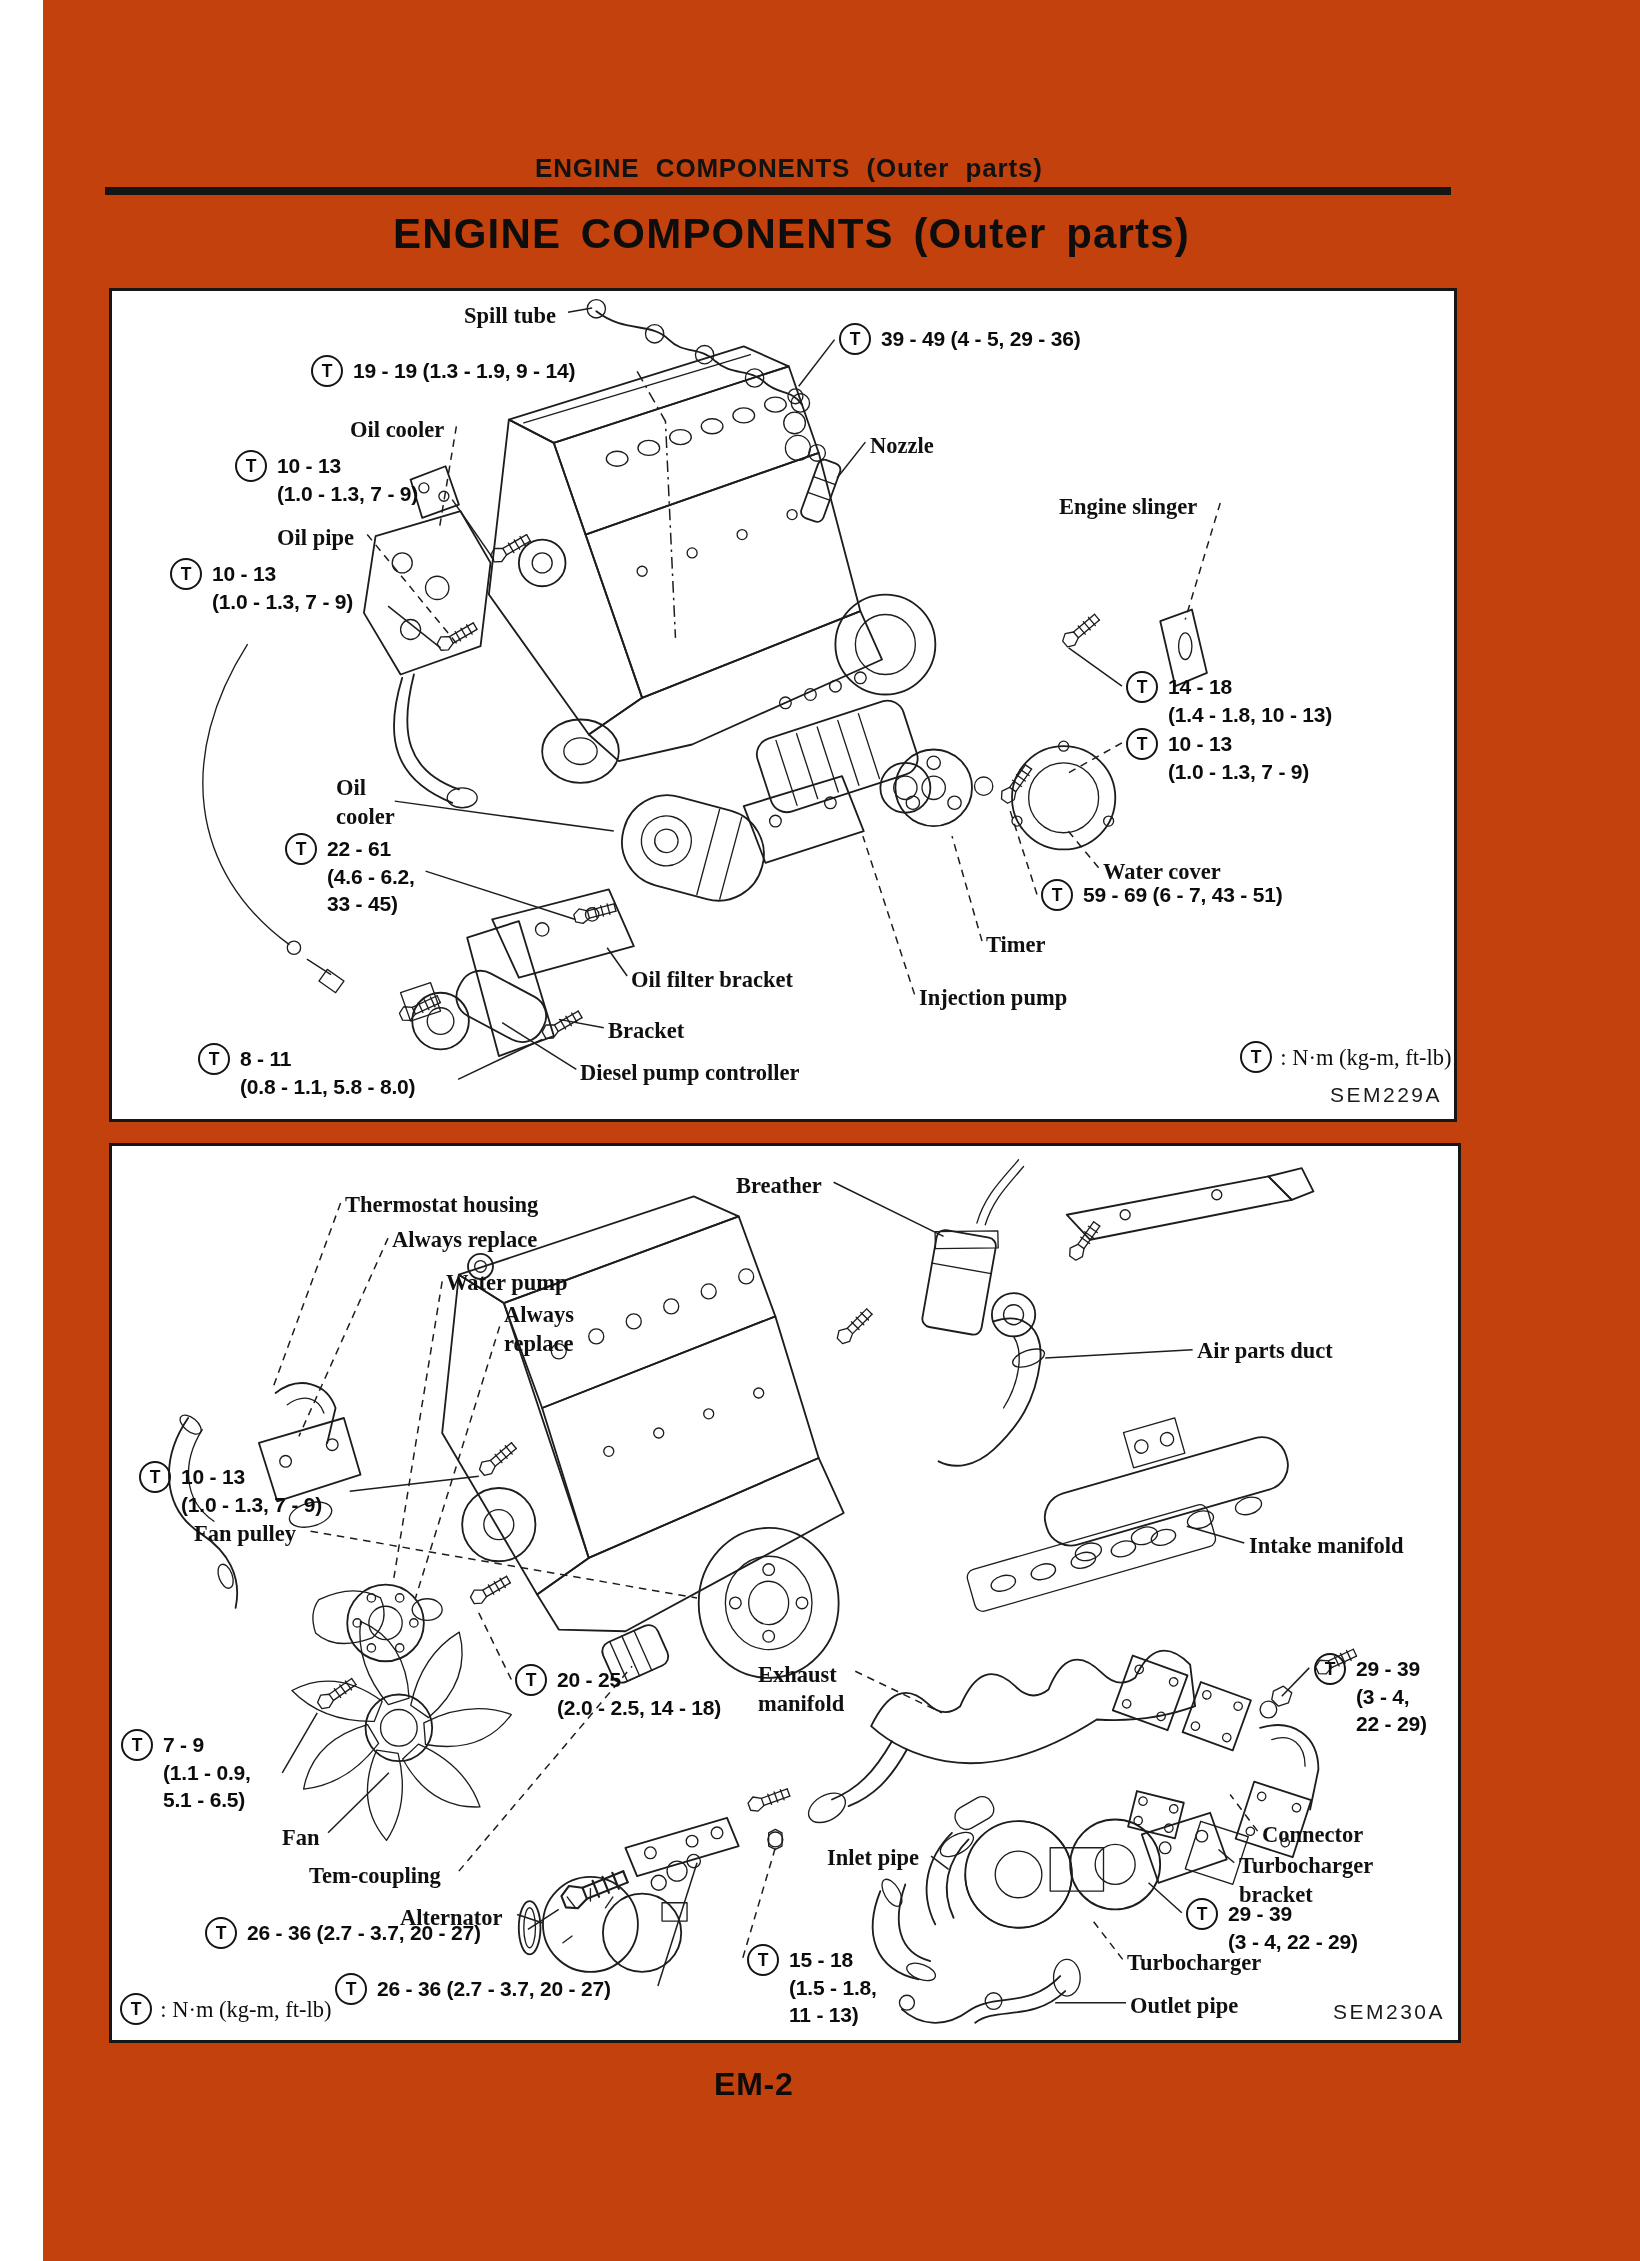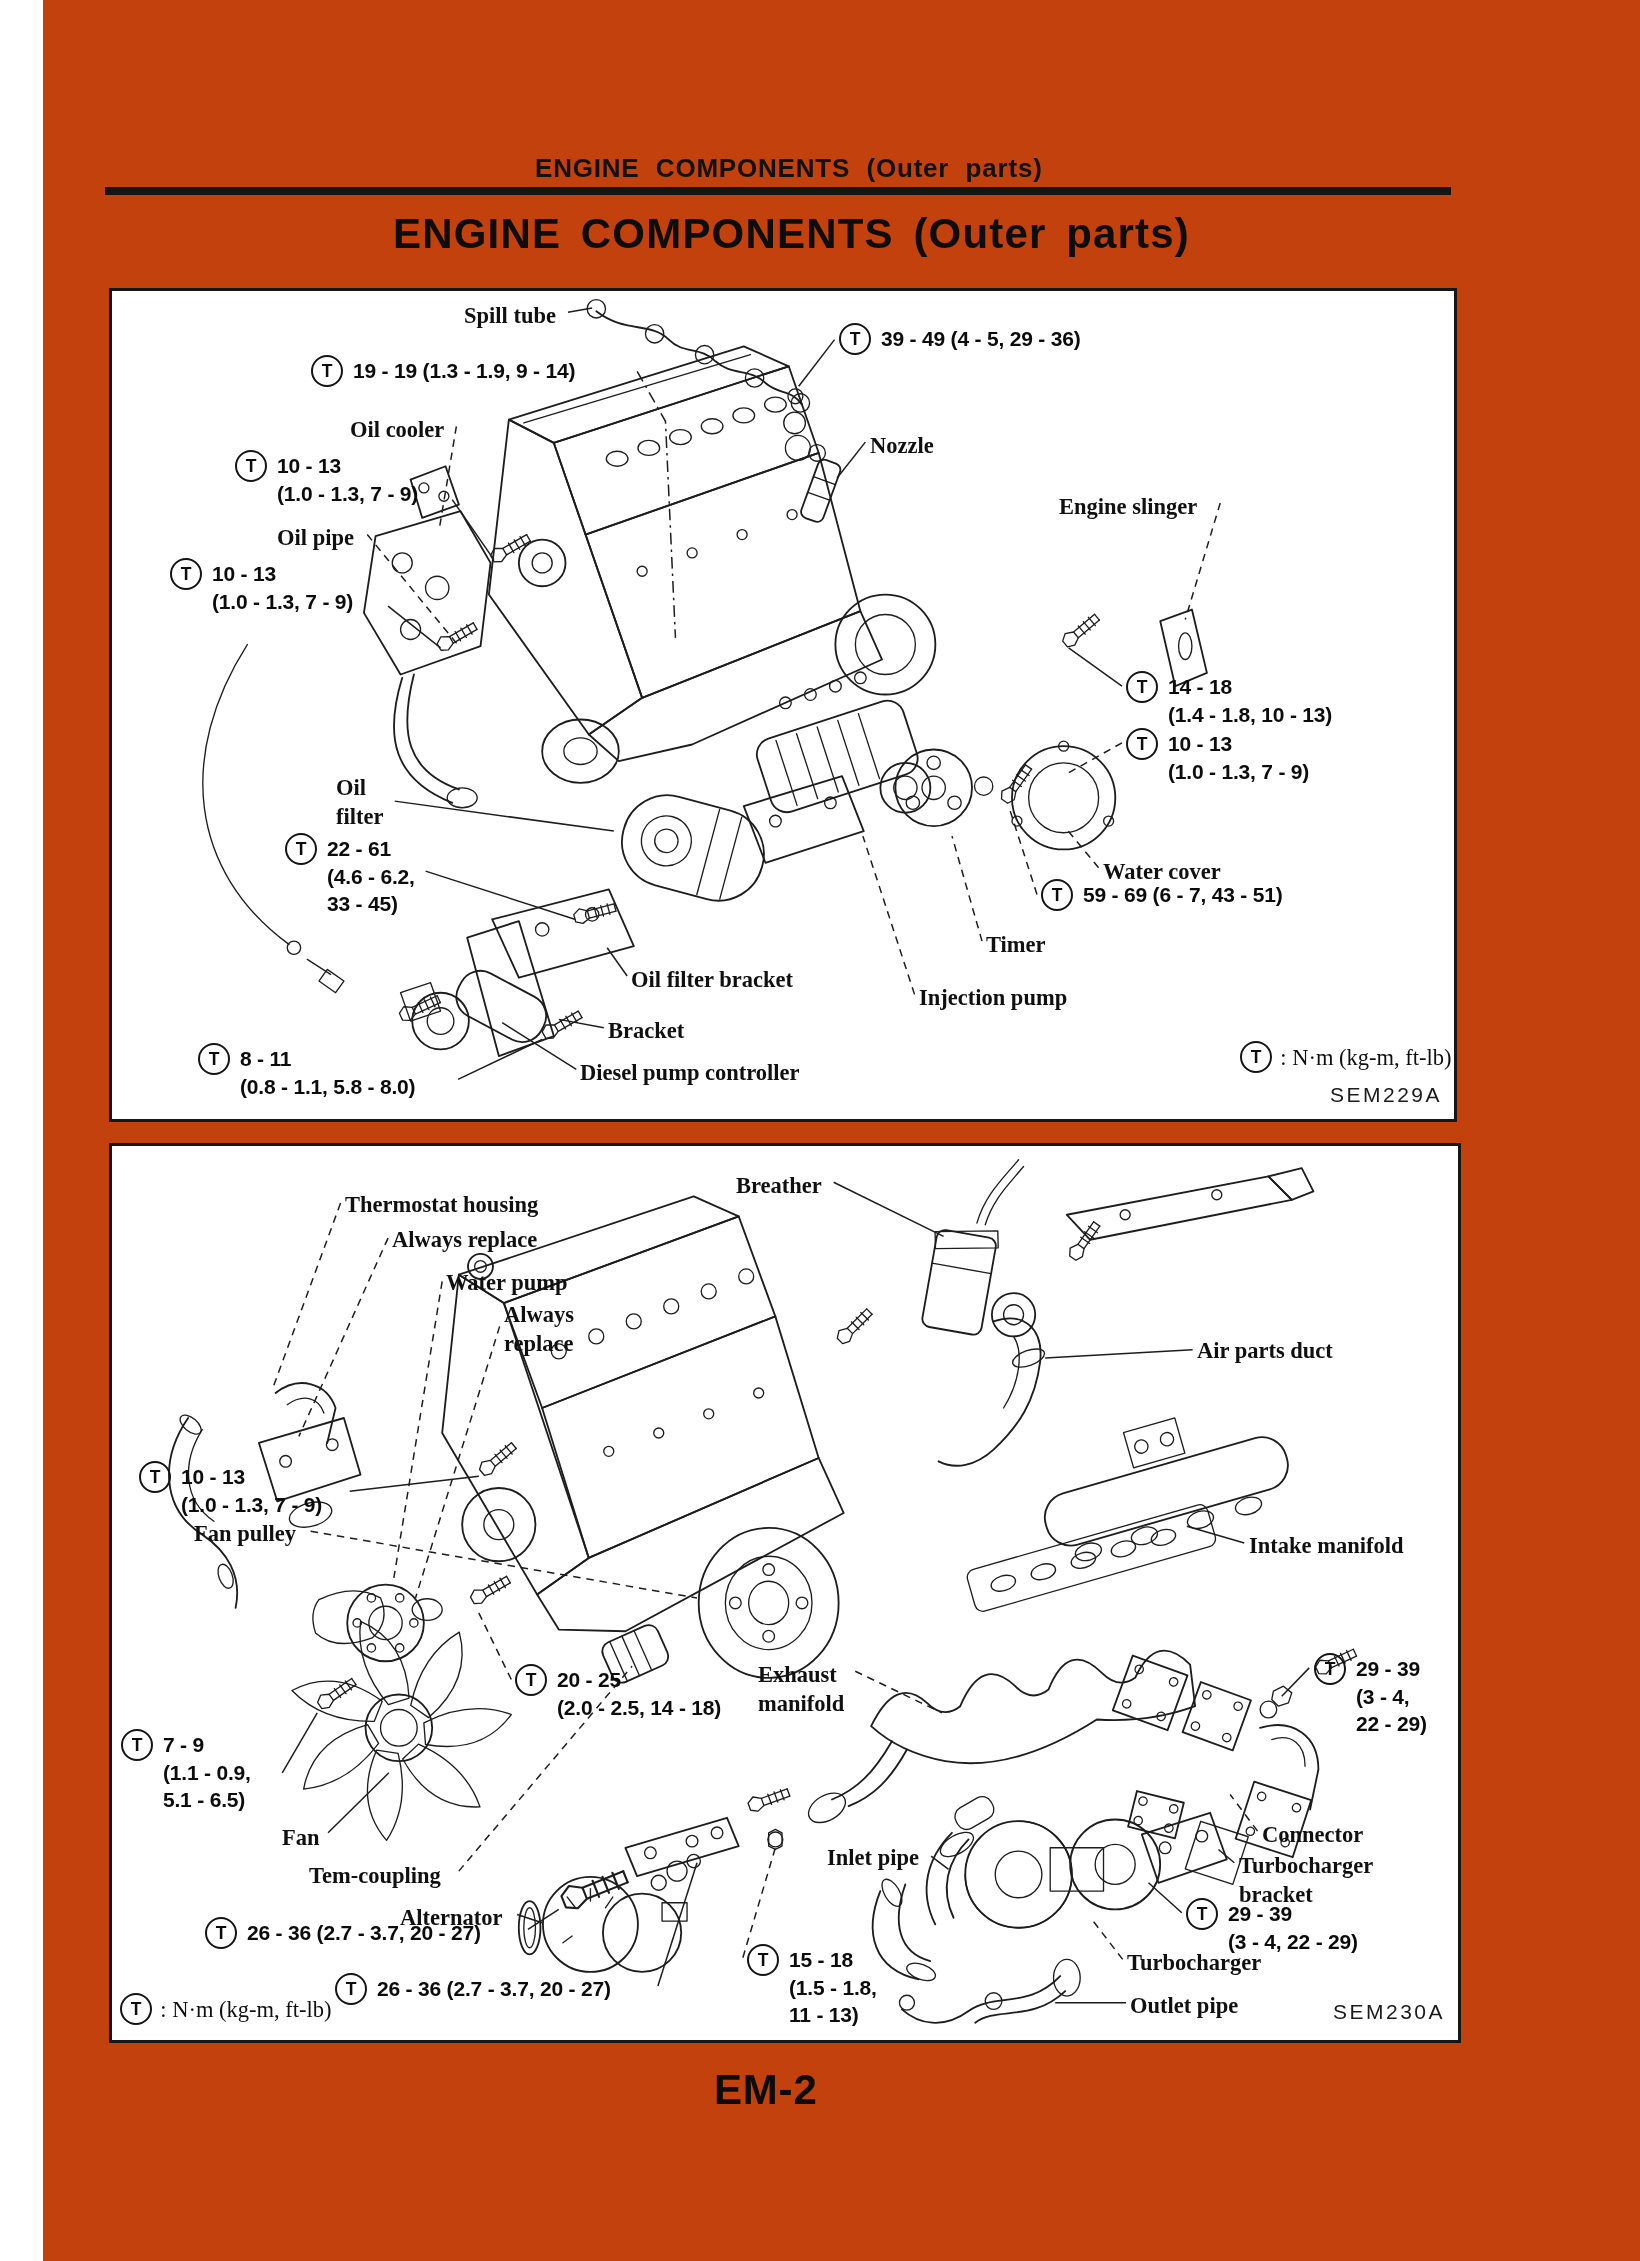--- a/index.html
+++ b/index.html
@@ -21,21 +21,21 @@
         letter-spacing:-0.2px;color:#0c0c0c;}
   .tval{white-space:pre-line;}
   .ticon{flex:none;width:28px;height:28px;border:2.5px solid #141414;border-radius:50%;
         display:inline-flex;align-items:center;justify-content:center;
         font-family:"Liberation Sans",sans-serif;font-weight:bold;font-size:17.5px;margin-top:-1.7px;}
   .tnote{position:absolute;display:flex;align-items:center;gap:8.3px;
         font-family:"Liberation Serif",serif;font-size:22.5px;color:#101010;}
   .fig-code{position:absolute;font-family:"Liberation Sans",sans-serif;font-size:21px;
         letter-spacing:2.5px;color:#1a1a1a;}
   .page-number{position:absolute;left:671px;top:2066px;font-family:"Liberation Sans",sans-serif;
-        font-weight:bold;font-size:42px;letter-spacing:0.8px;color:#0c0c0c;}
+        font-weight:bold;font-size:32px;letter-spacing:0.8px;color:#0c0c0c;}
   
   .ln{fill:none;stroke:#1d1d1d;stroke-width:2.2;stroke-linejoin:round;stroke-linecap:round;}
   .thin{stroke-width:1.6;}
   .leader{fill:none;stroke:#1d1d1d;stroke-width:1.8;}
   .dash{stroke-dasharray:9 7;}
   .dashdot{stroke-dasharray:14 6 3 6;}
 </style>
 </head>
 <body>
 
@@ -251,21 +251,21 @@
     <span class="tval">10 - 13
 (1.0 - 1.3, 7 - 9)</span>
     </div>
   <div class="plabel" style="left:1060px;top:857px">Water cover</div>
   <div class="tlabel" style="left:998px;top:881px">
     <span class="ticon">T</span>
     <span class="tval">59 - 69 (6 - 7, 43 - 51)</span>
     </div>
   <div class="plabel" style="left:943px;top:930px">Timer</div>
   <div class="plabel" style="left:293px;top:773px">Oil
-filter</div>
+cooler</div>
   <div class="tlabel" style="left:242px;top:835px">
     <span class="ticon">T</span>
     <span class="tval">22 - 61
 (4.6 - 6.2,
 33 - 45)</span>
     </div>
   <div class="tlabel" style="left:155px;top:1045px">
     <span class="ticon">T</span>
     <span class="tval">8 - 11
 (0.8 - 1.1, 5.8 - 8.0)</span>

